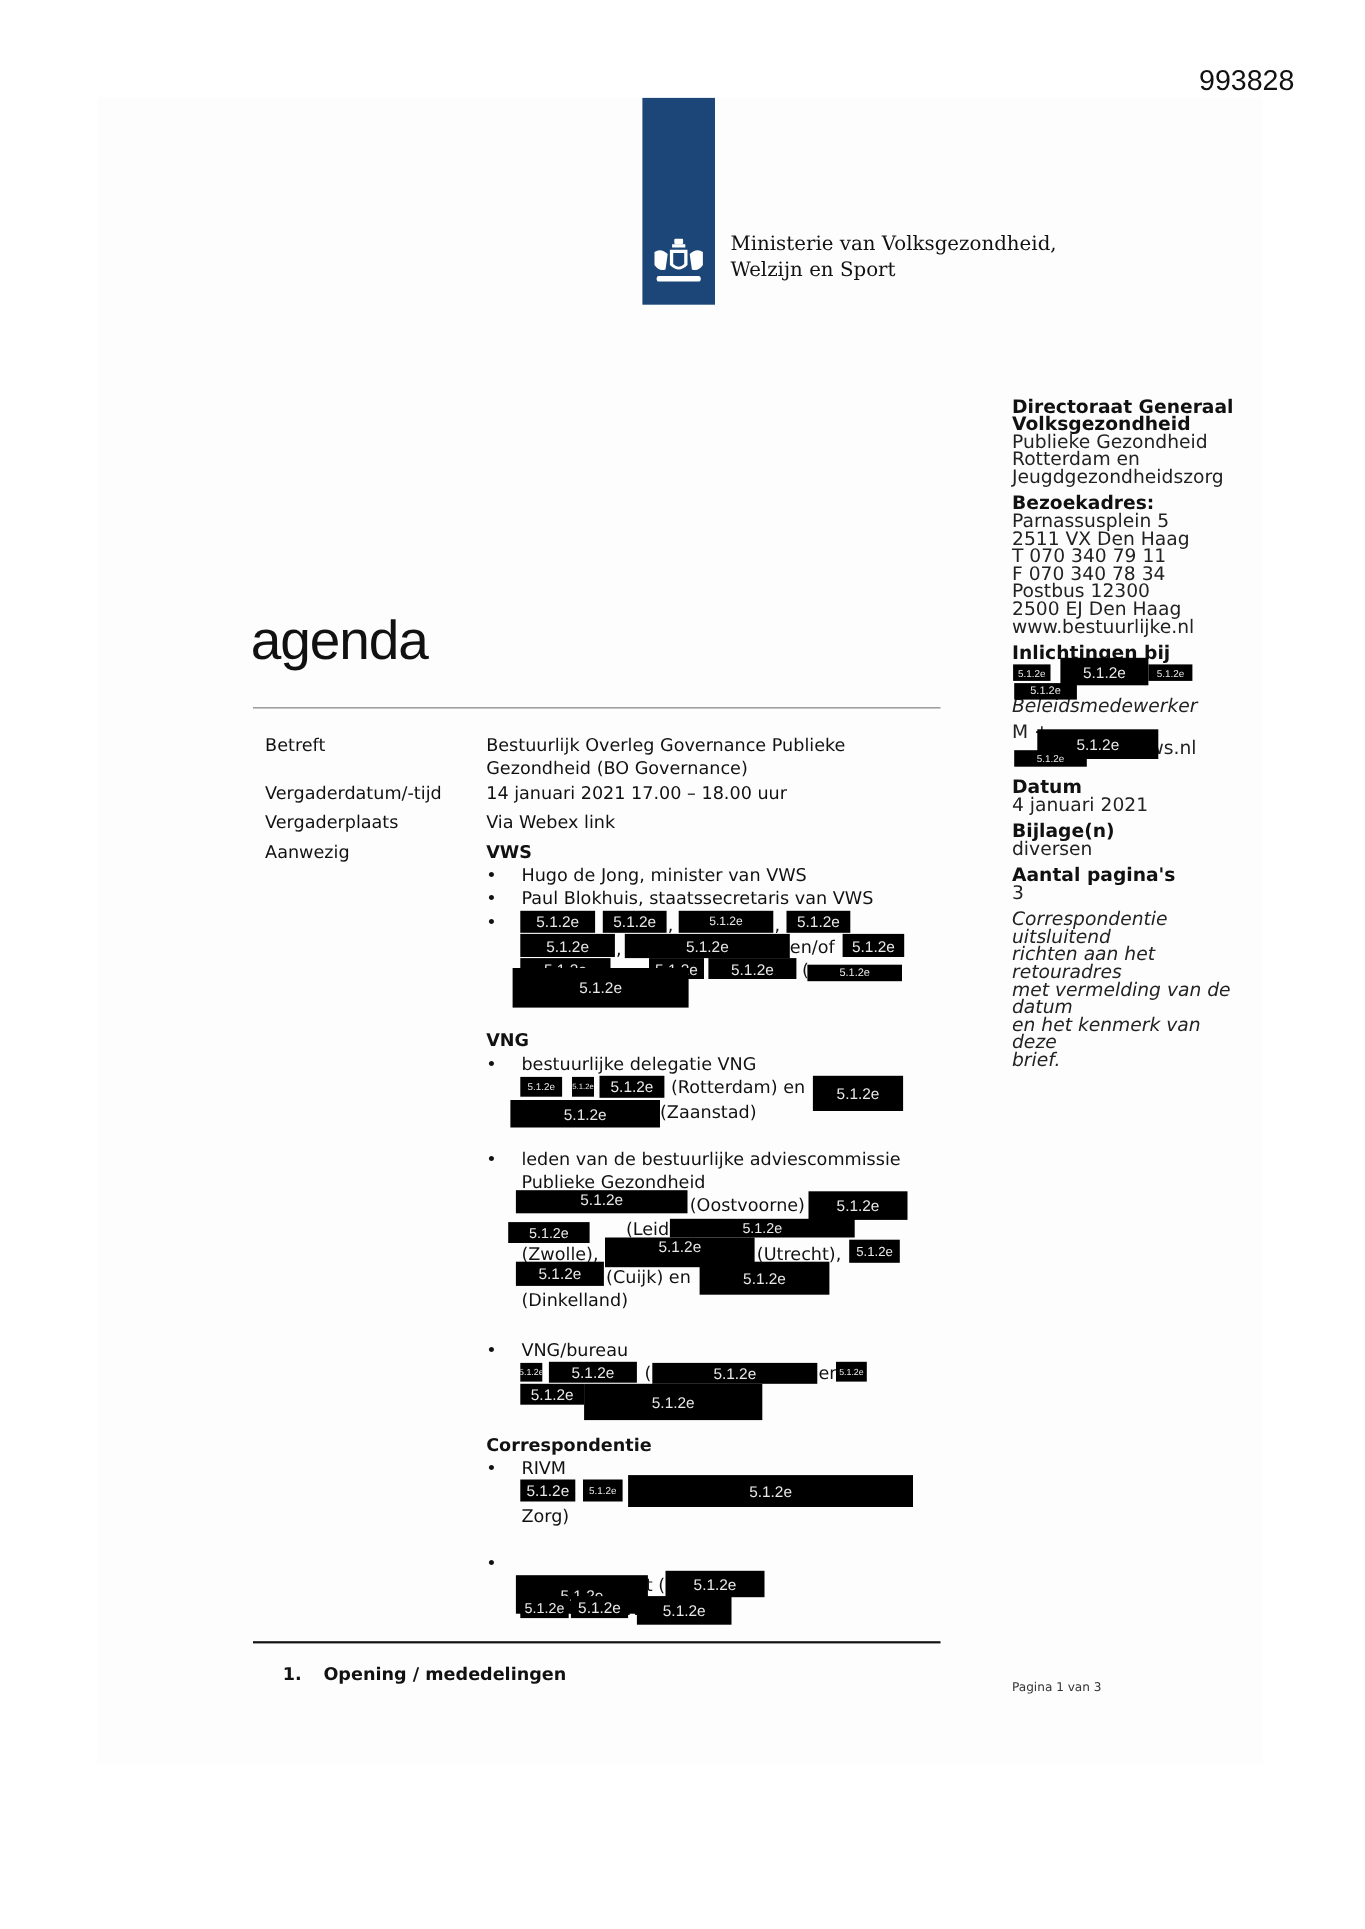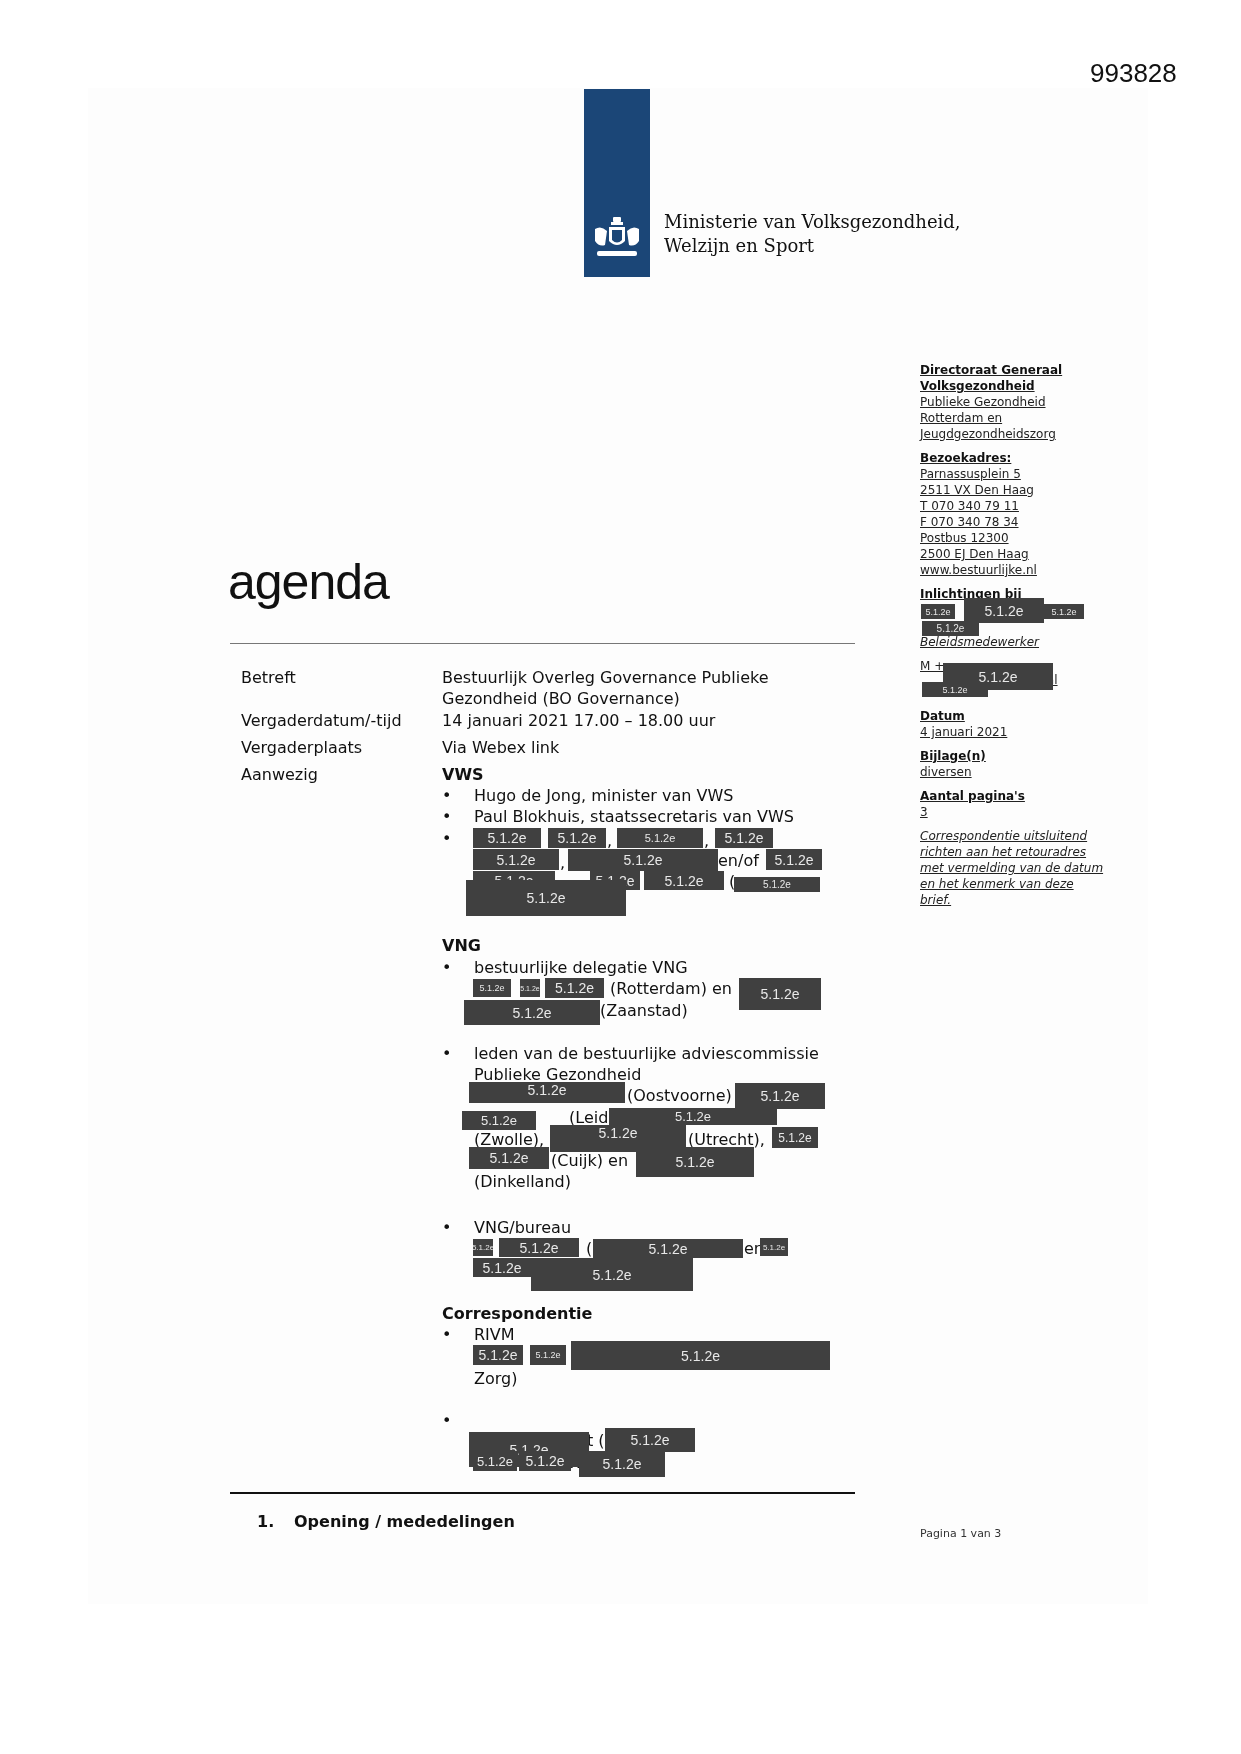--- a/index.html
+++ b/index.html
@@ -2,31 +2,31 @@
 <html><head>
 <meta charset="utf-8">
 <style>
   html, body { margin:0; padding:0; }
   body { width:1241px; height:1754px; background:#ffffff; position:relative; overflow:hidden; font-family:"DejaVu Sans", sans-serif; color:#111; }
   .docnum { position:absolute; left:1090px; top:58px; font-family:"Liberation Sans", sans-serif; font-size:26px; color:#111; }
   .page { position:absolute; left:88px; top:88px; width:1060px; height:1516px; background:#fdfdfd; }
   .logo-bar { position:absolute; left:584px; top:89px; width:66px; height:188px; background:#1b4677; }
   .crest { position:absolute; left:589px; top:215px; width:56px; height:48px; }
   .ministry { position:absolute; left:664px; top:210px; font-family:"DejaVu Serif", serif; font-size:18px; line-height:24px; color:#111; }
-  .sidebar { position:absolute; left:920px; top:362px; width:210px; font-size:12px; line-height:16px; color:#222;text-decoration:underline; }
+  .sidebar { position:absolute; left:920px; top:362px; width:210px; font-size:17px; line-height:16px; color:#222; }
   .sidebar .b { font-weight:bold; color:#111; }
   .sidebar .i { font-style:italic; }
   .sidebar .gap { height:8px; }
   .agenda-title { position:absolute; left:228px; top:553px; font-family:"Liberation Sans", sans-serif; font-size:50px; letter-spacing:-1px; color:#111; }
   .rule-top { position:absolute; left:230px; top:643px; width:625px; height:1px; background:#777; }
   .rule-bottom { position:absolute; left:230px; top:1492px; width:625px; height:2px; background:#111; }
   .t { position:absolute; font-size:16px; line-height:21px; color:#111; white-space:nowrap; }
   .bold { font-weight:bold; }
   .bullet { position:absolute; font-size:16px; line-height:21px; }
-  .red { position:absolute; background:#404040; color:#e8e8e8; font-family:"Liberation Sans", sans-serif; text-align:center; display:flex; align-items:center; justify-content:center; overflow:hidden; }
+  .red { position:absolute; background:#000000; color:#e8e8e8; font-family:"Liberation Sans", sans-serif; text-align:center; display:flex; align-items:center; justify-content:center; overflow:hidden; }
   .section { position:absolute; left:257px; top:1512px; font-size:16px; font-weight:bold; color:#111; }
   .section .num { display:inline-block; width:37px; }
   .pager { position:absolute; left:920px; top:1527px; font-size:11px; color:#333; }
 </style>
 </head>
 <body>
 
 <div class="docnum">993828</div>
 
 <div class="page"></div>

